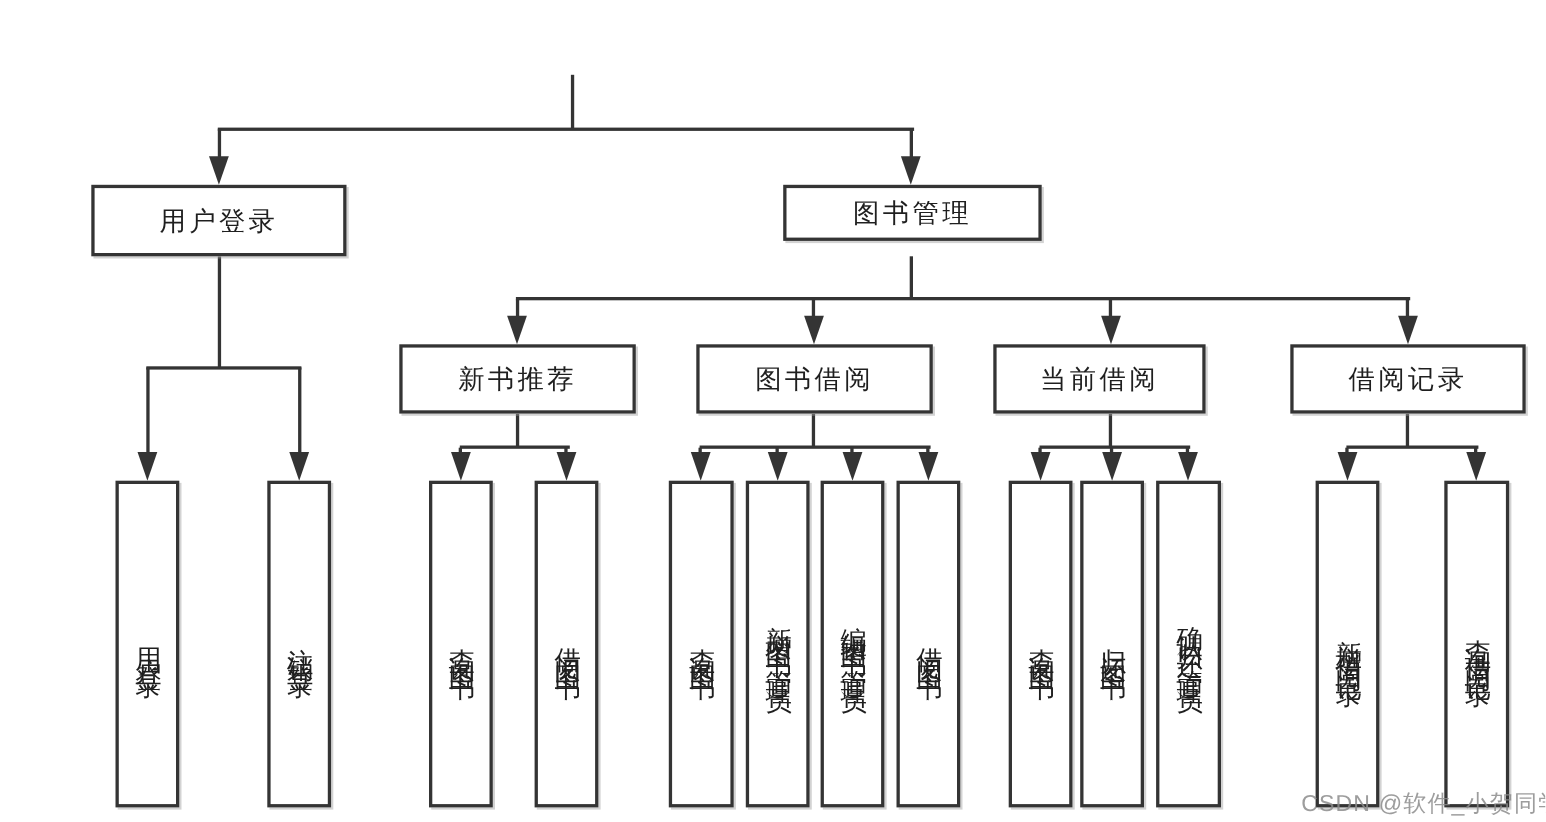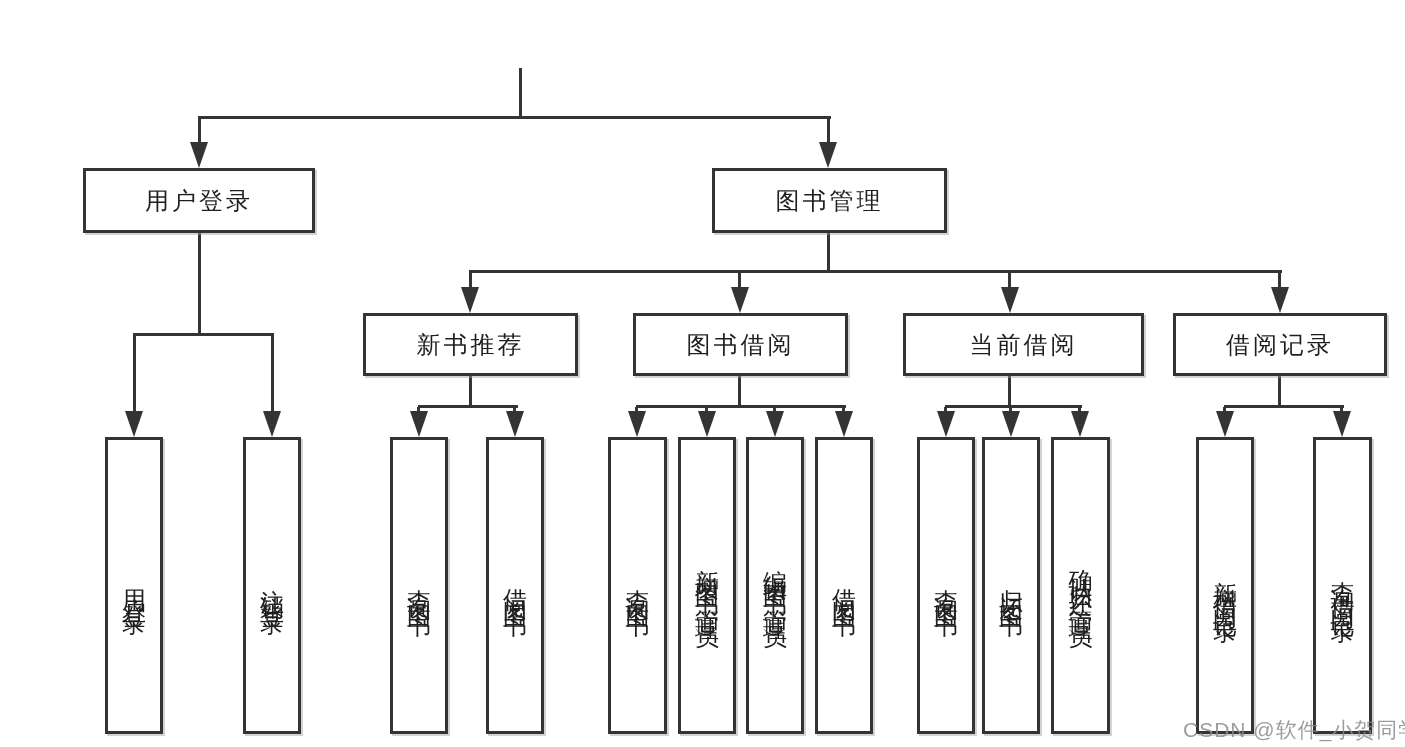--- a/index.html
+++ b/index.html
@@ -37,21 +37,21 @@
 
 
   <div class="vline" style="left:519px;top:68px;height:50px;"></div>
   <div class="hline" style="left:198px;top:116px;width:633px;"></div>
   <div class="vline" style="left:198px;top:117px;height:28px;"></div>
   <div class="arrow" style="left:190px;top:142px;"></div>
   <div class="vline" style="left:827px;top:117px;height:28px;"></div>
   <div class="arrow" style="left:819px;top:142px;"></div>
 
   <div class="node" style="left:83px;top:168px;width:232px;height:65px;">用户登录</div>
-  <div class="node" style="left:712px;top:168px;width:235px;height:65px;">图书管理</div>
+  <div class="node" style="left:712px;top:168px;width:235px;height:51px;">图书管理</div>
 
   <div class="vline" style="left:198px;top:233px;height:102px;"></div>
   <div class="hline" style="left:133px;top:333px;width:141px;"></div>
   <div class="vline" style="left:133px;top:334px;height:80px;"></div>
   <div class="arrow" style="left:125px;top:411px;"></div>
   <div class="vline" style="left:271px;top:334px;height:80px;"></div>
   <div class="arrow" style="left:263px;top:411px;"></div>
 
   <div class="vline" style="left:827px;top:233px;height:39px;"></div>
   <div class="hline" style="left:469px;top:270px;width:813px;"></div>
@@ -59,21 +59,21 @@
   <div class="arrow" style="left:461px;top:287px;"></div>
   <div class="vline" style="left:738px;top:272px;height:18px;"></div>
   <div class="arrow" style="left:731px;top:287px;"></div>
   <div class="vline" style="left:1008px;top:272px;height:18px;"></div>
   <div class="arrow" style="left:1001px;top:287px;"></div>
   <div class="vline" style="left:1278px;top:272px;height:18px;"></div>
   <div class="arrow" style="left:1271px;top:287px;"></div>
 
   <div class="node" style="left:363px;top:313px;width:215px;height:63px;">新书推荐</div>
   <div class="node" style="left:633px;top:313px;width:215px;height:63px;">图书借阅</div>
-  <div class="node" style="left:903px;top:313px;width:241px;height:63px;">当前借阅</div>
+  <div class="node" style="left:903px;top:313px;width:193px;height:63px;">当前借阅</div>
   <div class="node" style="left:1173px;top:313px;width:214px;height:63px;">借阅记录</div>
 
   <div class="vline" style="left:469px;top:376px;height:31px;"></div>
   <div class="hline" style="left:418px;top:405px;width:100px;"></div>
   <div class="vline" style="left:417px;top:407px;height:8px;"></div>
   <div class="arrow" style="left:410px;top:411px;"></div>
   <div class="vline" style="left:513px;top:407px;height:8px;"></div>
   <div class="arrow" style="left:506px;top:411px;"></div>
 
   <div class="vline" style="left:738px;top:376px;height:31px;"></div>

